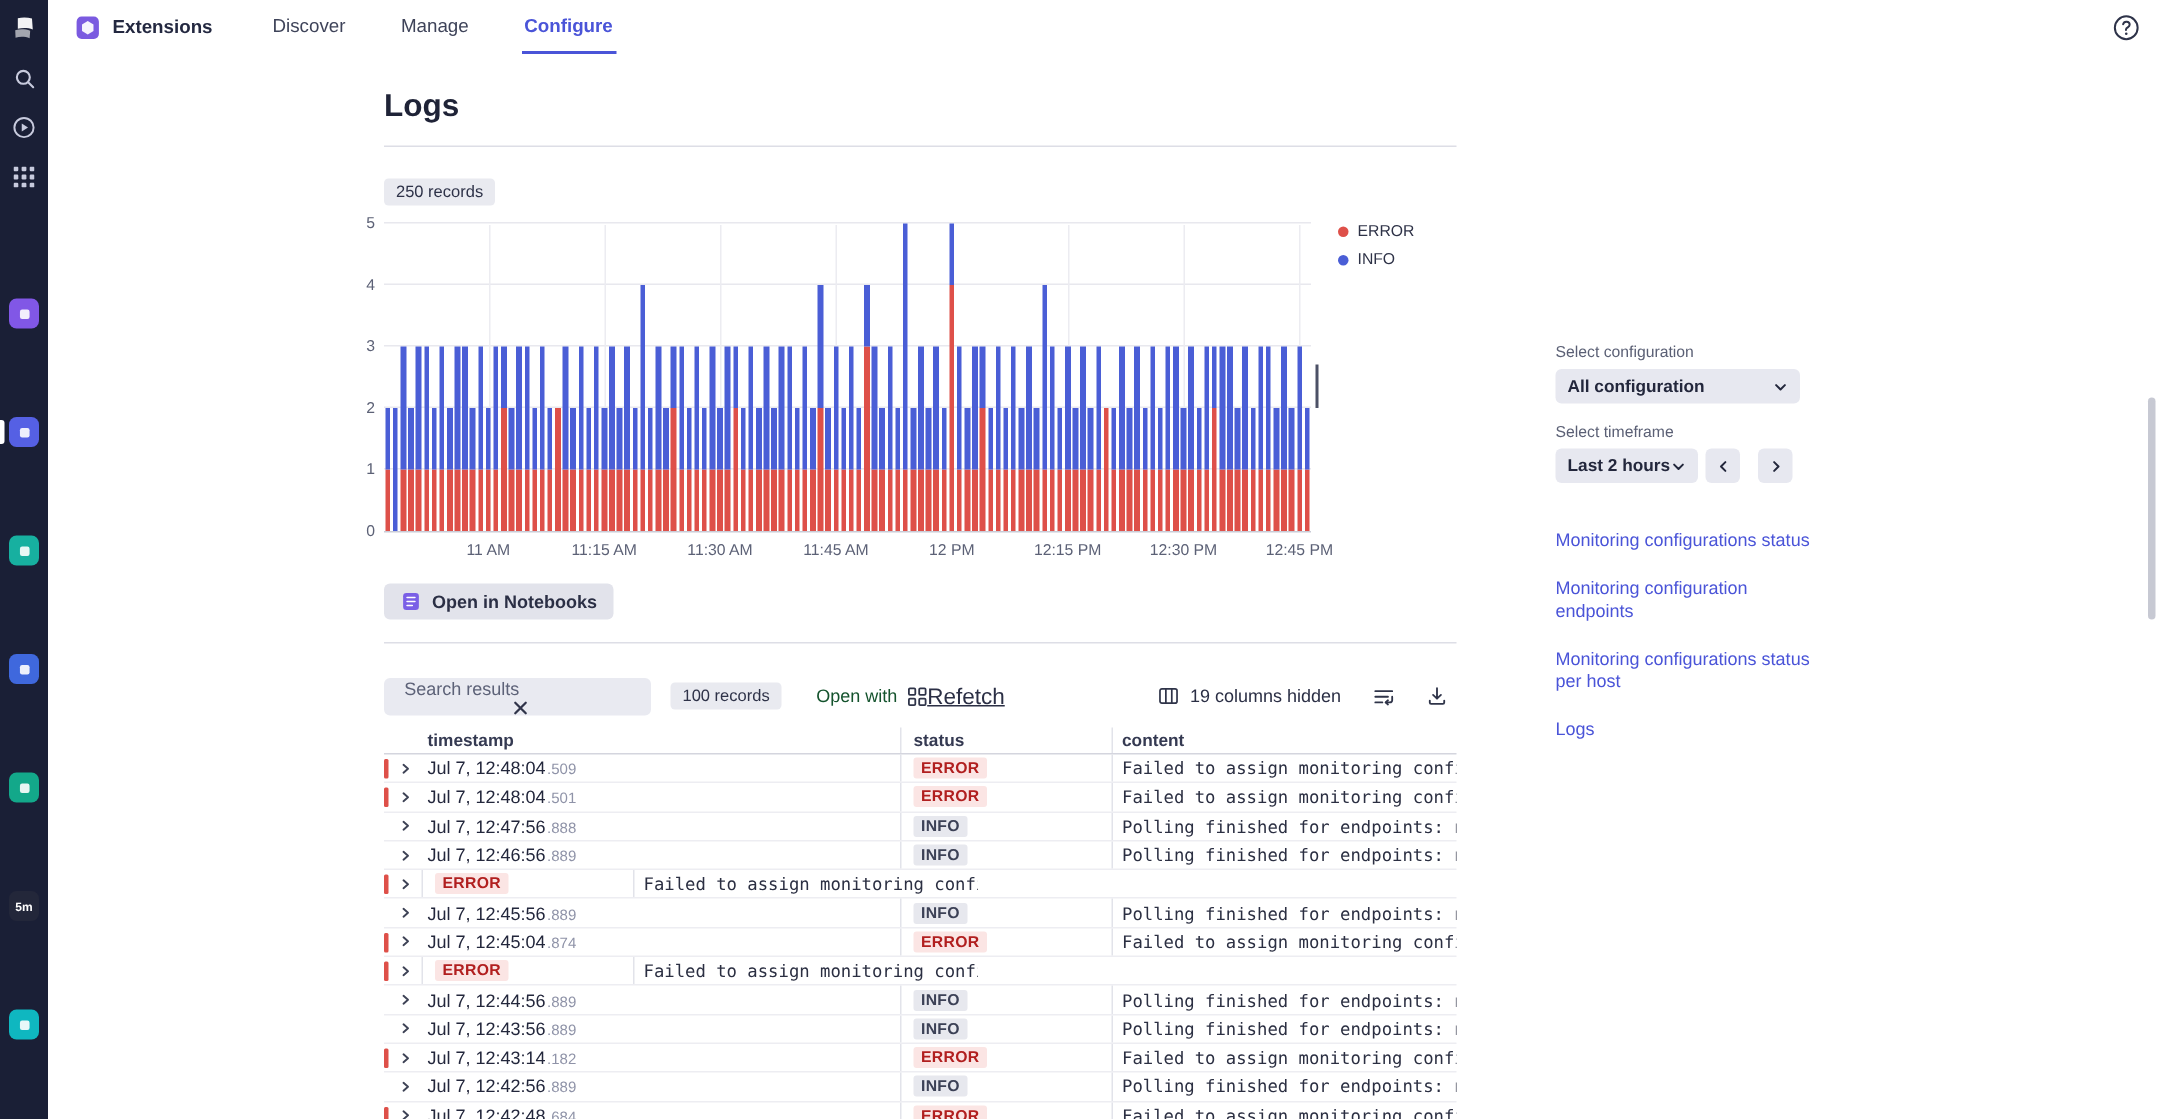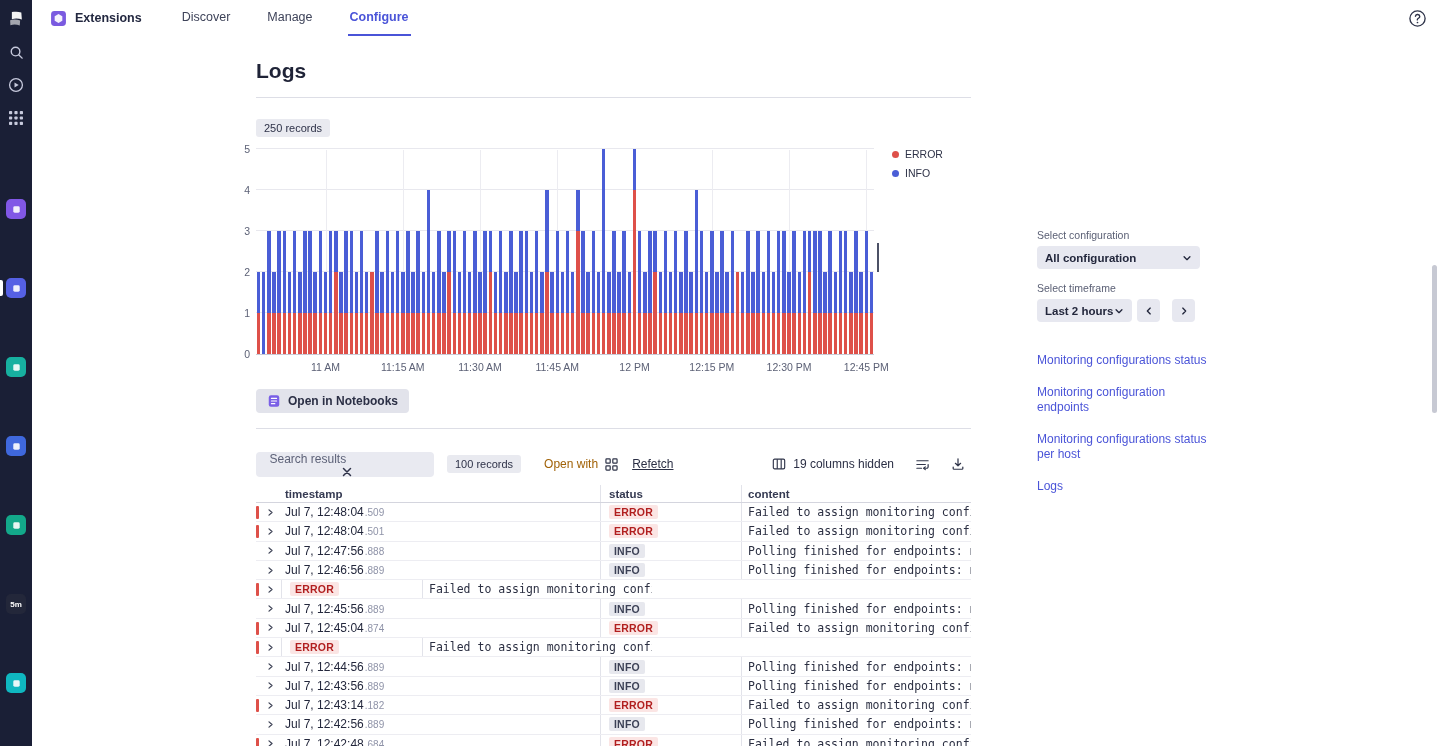--- a/index.html
+++ b/index.html
@@ -67,22 +67,22 @@
   .toolbar { margin-top:22px; display:flex; align-items:center; height:26px; }
   .searchbox { width:178px; height:25px; background:#e9eaf1; border-radius:4px; display:flex;
                align-items:center; padding:0 4px 0 8px;flex-direction:column; }
   .searchbox input { flex:1; min-width:0; border:none; background:transparent; font-family:inherit;
                      font-size:12px; color:#2c3044; outline:none; }
   .searchbox input::placeholder { color:#5d6278; }
   .clearbtn { background:none; border:none; width:20px; height:20px; display:flex; align-items:center;
               justify-content:center; color:#30344a; cursor:pointer; }
   .badge.m100 { margin-left:13px; }
   .openwith { margin-left:23px; display:flex; align-items:center; gap:7px; font-size:12px;
-              color:#a16207; cursor:pointer; }
-  .refetch { margin-left:14px; background:none; border:none; font-family:inherit; font-size:12px;
+              color:#14532d; cursor:pointer; }
+  .refetch { margin-left:0; background:none; border:none; font-family:inherit; font-size:15px;
              color:#2b2f45; text-decoration:underline; cursor:pointer;text-align:right; }
   .tb-right { margin-left:auto; display:flex; align-items:center; gap:21px; padding-right:6px; }
   .colshidden { display:flex; align-items:center; gap:7px; font-size:12px; color:#2b2f45; cursor:pointer; }
   .tbicon { background:none; border:none; color:#2f3449; display:flex; cursor:pointer; }
 
   
   .thead { display:flex; align-items:center; height:18px; margin-top:8px;
            border-bottom:1px solid #d4d5de; font-size:11.5px; font-weight:700; color:#353a52; }
   .c-exp { width:25px; flex:none; display:flex; align-items:center; position:relative; height:100%; }
   .c-ts { width:319px; flex:none; padding-left:4px; display:flex; align-items:baseline; overflow:hidden; }

